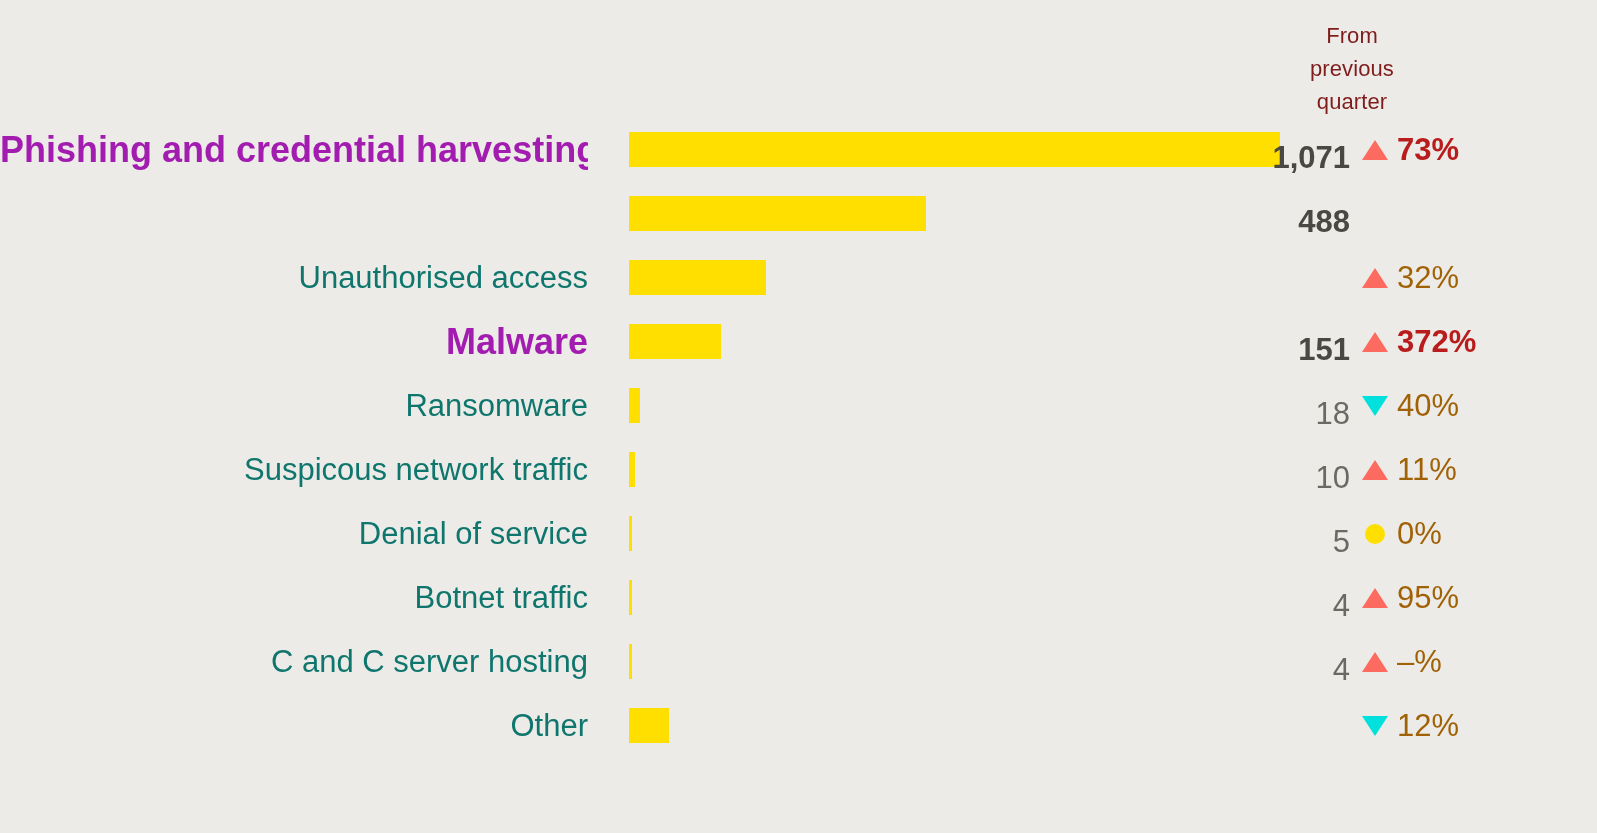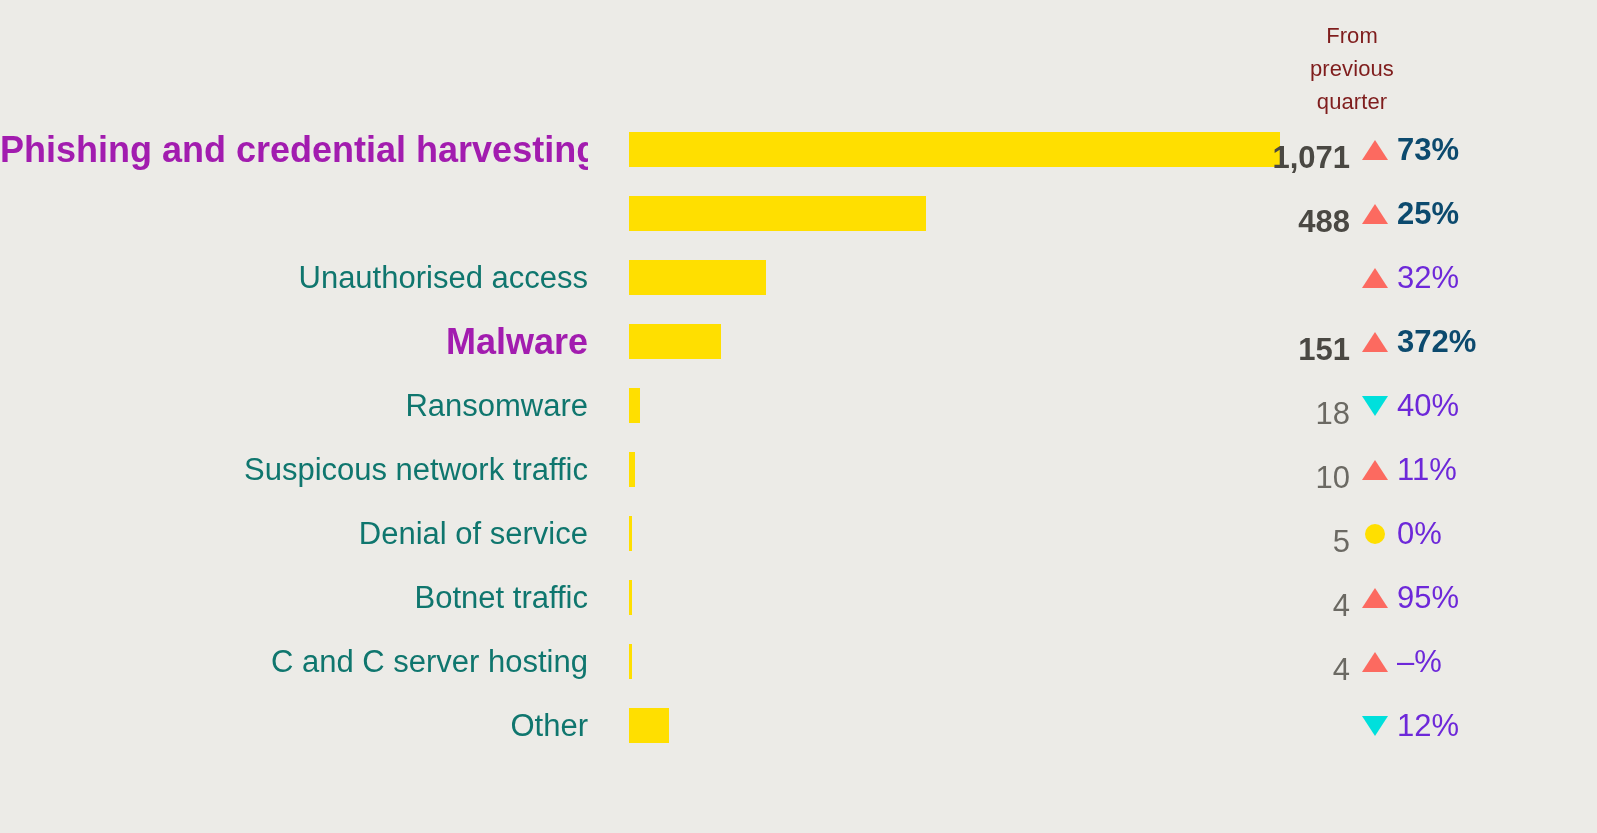--- a/index.html
+++ b/index.html
@@ -111,28 +111,28 @@
     color: #4A4843;
   }
 
   .row-delta {
     position: absolute;
     left: 1362px;
     top: 0;
     height: 64px;
     line-height: 64px;
     font-size: 31px;
-    color: #6d28d9;
+    color: #a16207;
     white-space: nowrap;
     display: flex;
     align-items: center;
   }
   .row.strong .row-delta {
     font-weight: bold;
-    color: #0c4a6e;
+    color: #b91c1c;
     text-align: right;
   }
 
   .delta-marker {
     display: inline-block;
     width: 26px;
     height: 64px;
     position: relative;
     flex: 0 0 auto;
     margin-right: 9px;
@@ -194,24 +194,20 @@
         <div class="row-delta">
           <span class="delta-marker up"></span>
           <span class="delta-text">73%</span>
         </div>
       </div>
       <div class="row strong">
         <div class="bar-track">
           <div class="bar" style="width: 296.627px;"></div>
         </div>
         <div class="row-value">488</div>
-        <div class="row-delta">
-          <span class="delta-marker up"></span>
-          <span class="delta-text">25%</span>
-        </div>
       </div>
       <div class="row">
         <div class="row-label">Unauthorised access</div>
         <div class="bar-track">
           <div class="bar" style="width: 136.765px;"></div>
         </div>
         <div class="row-delta">
           <span class="delta-marker up"></span>
           <span class="delta-text">32%</span>
         </div>

